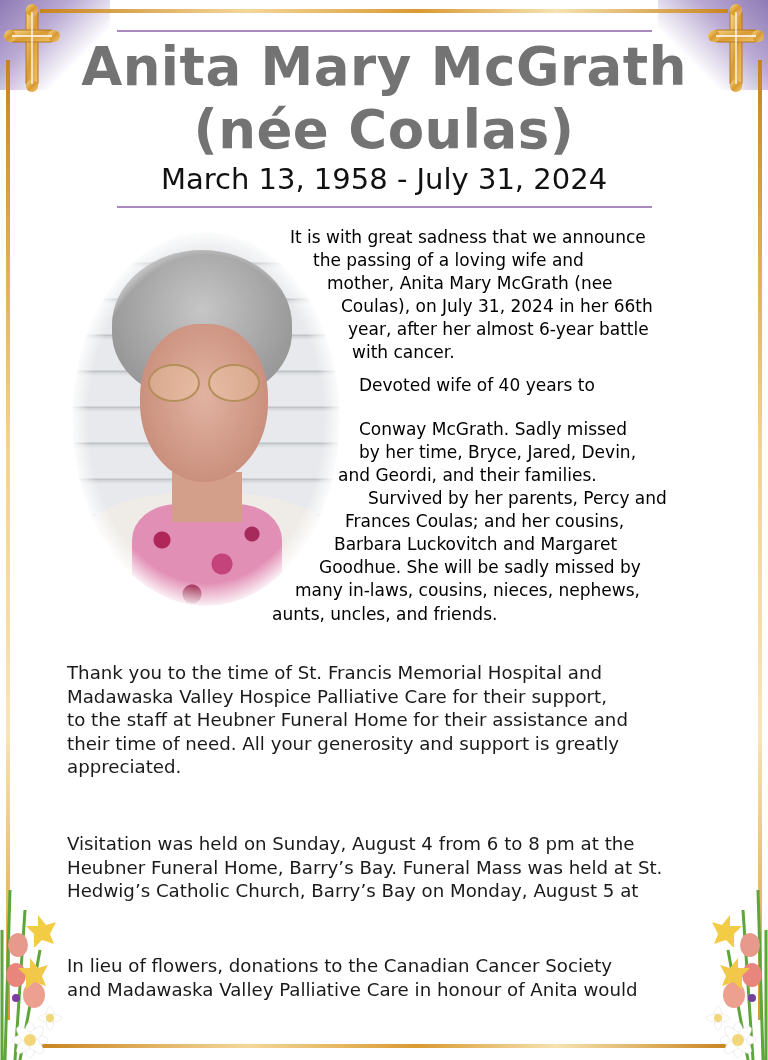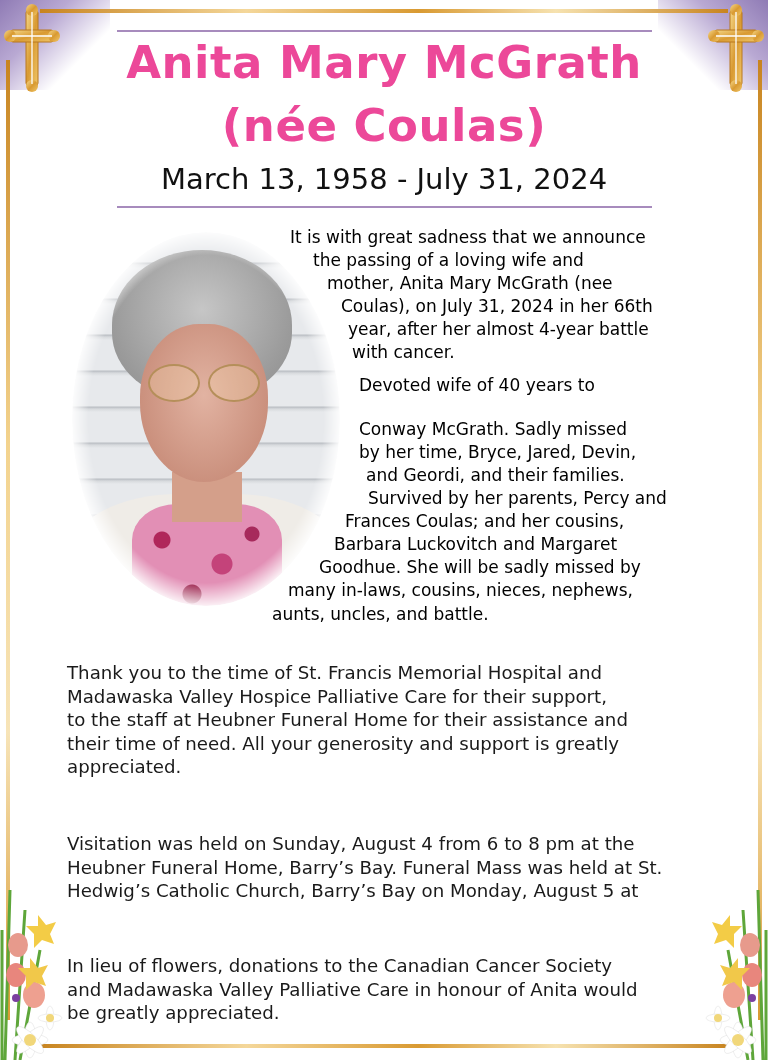--- a/index.html
+++ b/index.html
@@ -29,21 +29,21 @@
     .flowers.left { left: 0; }
     .flowers.right { right: 0; }
 
     
     .rule { position: absolute; left: 117px; width: 535px; height: 2px; background: #a78bbd; }
     .rule.top { top: 30px; }
     .rule.bottom { top: 206px; }
     .name {
       position: absolute; left: 0; right: 0; text-align: center;
       font-family: "DejaVu Sans", sans-serif; font-weight: bold;
-      font-size: 45px; color: #ec4899; letter-spacing: 0.5px;
+      font-size: 53px; color: #737373; letter-spacing: 0.5px;
     }
     .name.l1 { top: 36px; }
     .name.l2 { top: 99px; }
     .dates {
       position: absolute; left: 0; right: 0; top: 162px; text-align: center;
       font-size: 29px; color: #111;
     }
 
     
     .photo {
@@ -169,48 +169,47 @@
       <span></span>
       <span></span>
     </div>
 </div>
 
 <div>
   <span class="para-line" style="left:290px; top:226px;">It is with great sadness that we announce</span>
   <span class="para-line" style="left:313px; top:249px;">the passing of a loving wife and</span>
   <span class="para-line" style="left:327px; top:272px;">mother, Anita Mary McGrath (nee</span>
   <span class="para-line" style="left:341px; top:295px;">Coulas), on July 31, 2024 in her 66th</span>
-  <span class="para-line" style="left:348px; top:318px;">year, after her almost 4-year battle</span>
+  <span class="para-line" style="left:348px; top:318px;">year, after her almost 6-year battle</span>
   <span class="para-line" style="left:352px; top:341px;">with cancer.</span>
 </div>
 
 <div>
   <span class="para-line" style="left:359px; top:374px;">Devoted wife of 40 years to</span>
   <span class="para-line" style="left:359px; top:418px;">Conway McGrath. Sadly missed</span>
   <span class="para-line" style="left:359px; top:441px;">by her time, Bryce, Jared, Devin,</span>
-  <span class="para-line" style="left:366px; top:464px;">and Geordi, and their families.</span>
+  <span class="para-line" style="left:338px; top:464px;">and Geordi, and their families.</span>
   <span class="para-line" style="left:368px; top:487px;text-align:right;">Survived by her parents, Percy and</span>
   <span class="para-line" style="left:345px; top:510px;">Frances Coulas; and her cousins,</span>
   <span class="para-line" style="left:334px; top:533px;">Barbara Luckovitch and Margaret</span>
   <span class="para-line" style="left:319px; top:556px;">Goodhue. She will be sadly missed by</span>
-  <span class="para-line" style="left:288px; top:579px;text-align:center;">many in-laws, cousins, nieces, nephews,</span>
-  <span class="para-line" style="left:272px; top:603px;">aunts, uncles, and battle.</span>
+  <span class="para-line" style="left:295px; top:579px;text-align:center;">many in-laws, cousins, nieces, nephews,</span>
+  <span class="para-line" style="left:272px; top:603px;">aunts, uncles, and friends.</span>
 </div>
 
 <div class="para" style="top:661px;">
   <span class="ln">Thank you to the time of St. Francis Memorial Hospital and</span>
   <span class="ln">Madawaska Valley Hospice Palliative Care for their support,</span>
   <span class="ln">to the staff at Heubner Funeral Home for their assistance and</span>
   <span class="ln">their time of need. All your generosity and support is greatly</span>
   <span class="ln">appreciated.</span>
 </div>
 
 <div class="para" style="top:832px;">
   <span class="ln">Visitation was held on Sunday, August 4 from 6 to 8 pm at the</span>
   <span class="ln">Heubner Funeral Home, Barry’s Bay. Funeral Mass was held at St.</span>
   <span class="ln">Hedwig’s Catholic Church, Barry’s Bay on Monday, August 5 at</span>
 </div>
 
 <div class="para" style="top:954px;">
   <span class="ln">In lieu of flowers, donations to the Canadian Cancer Society</span>
   <span class="ln">and Madawaska Valley Palliative Care in honour of Anita would</span>
-  <span class="ln">be greatly appreciated.</span>
 </div>
 
 </body></html>

